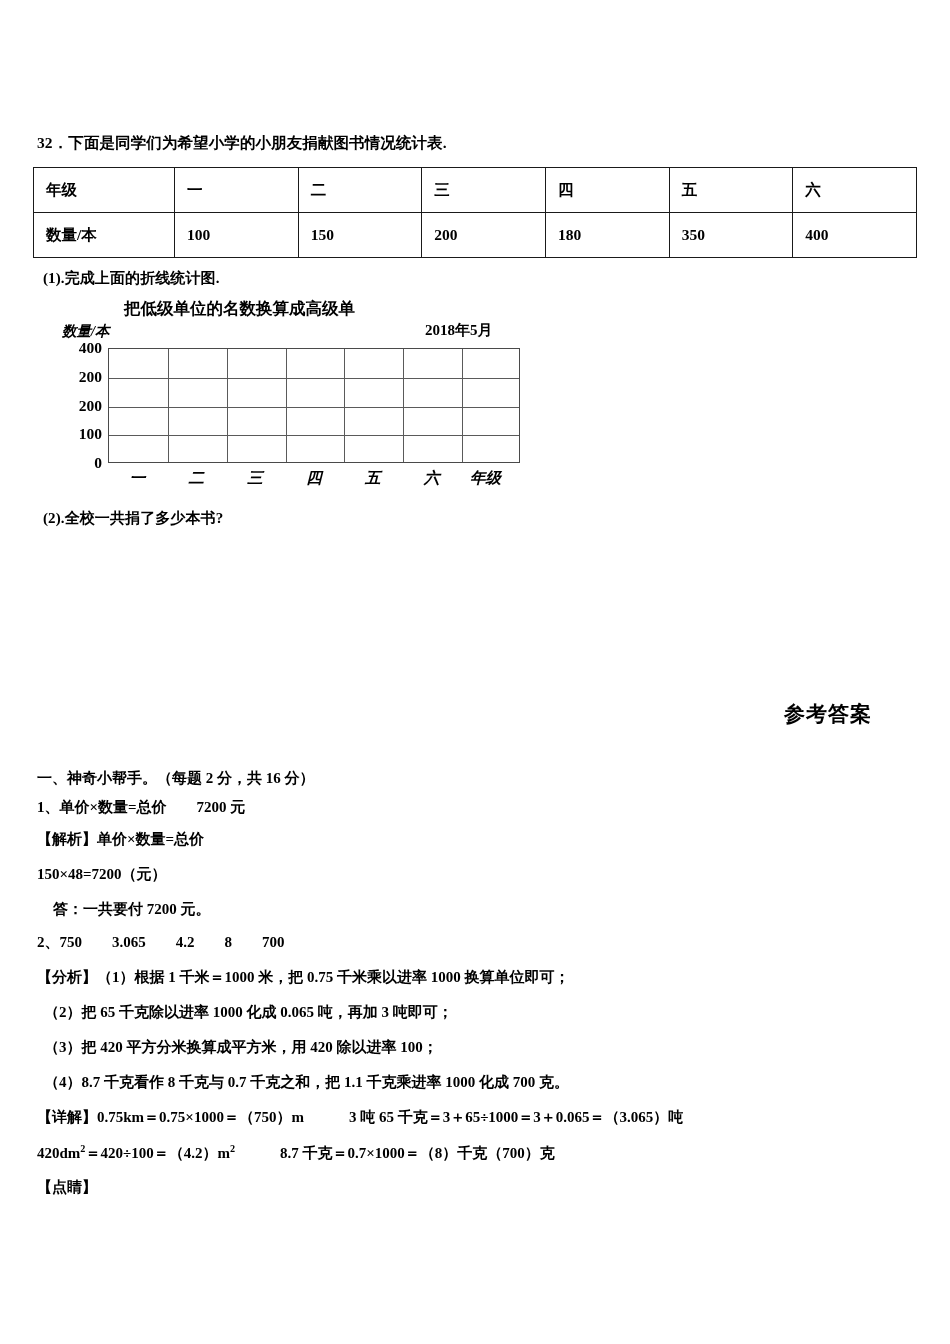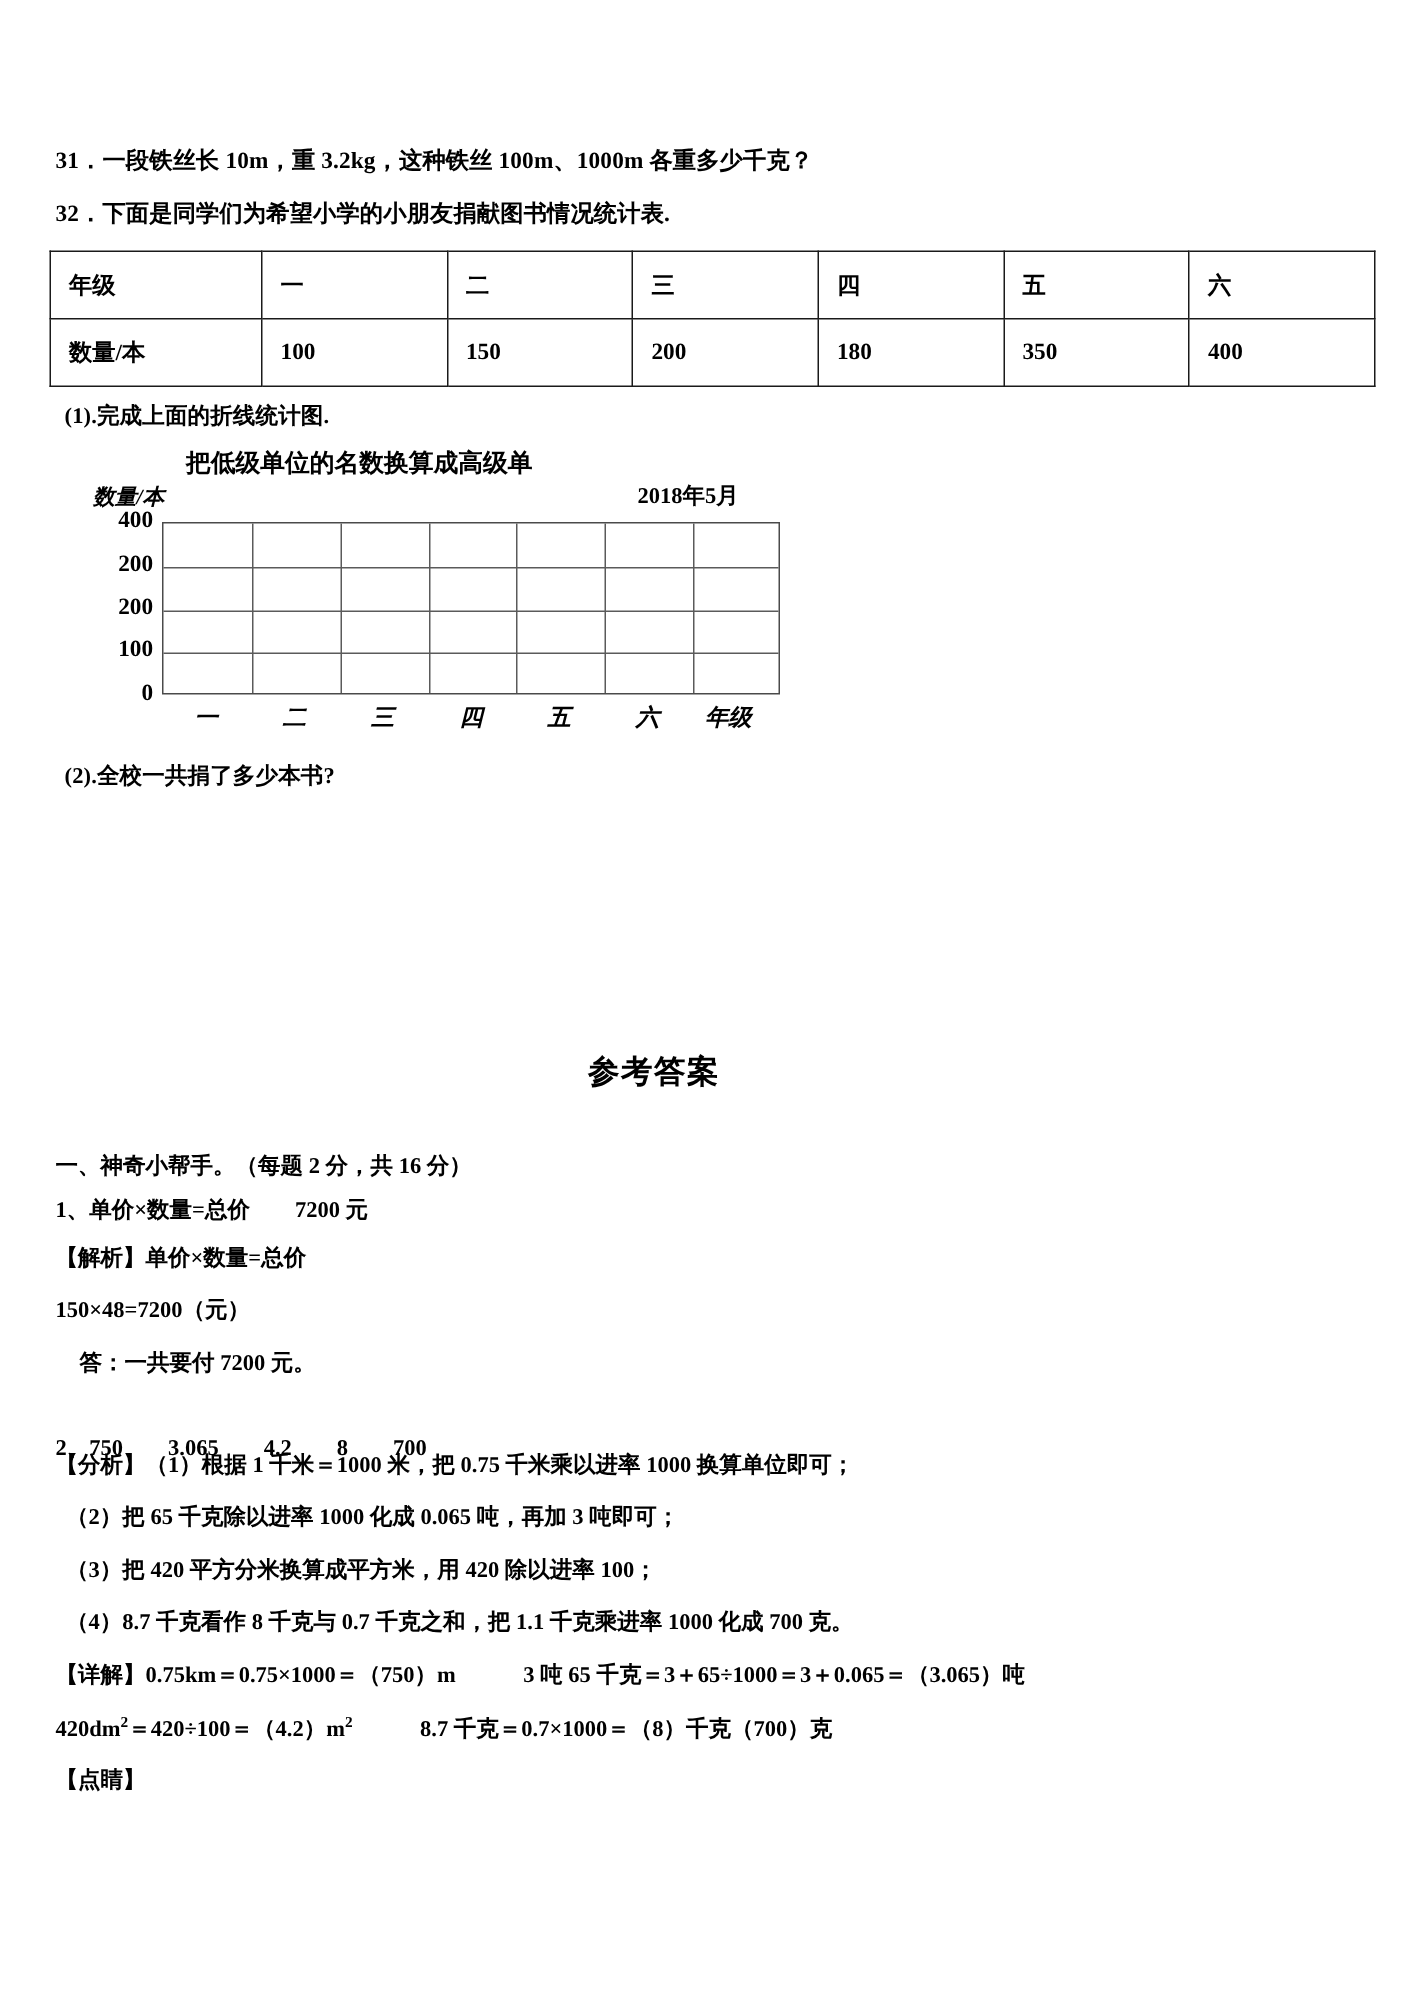--- a/index.html
+++ b/index.html
@@ -147,34 +147,33 @@
     font-style: italic;
     font-family: "Liberation Serif", "DejaVu Serif", serif;
   }
 
   
   .answers-heading {
     position: absolute;
     left: 0;
     top: 700px;
     width: 872px;
-    text-align: center;
+    text-align: right;
     font-size: 21px;
     font-weight: bold;
     font-family: "Liberation Sans", "DejaVu Sans", sans-serif;
     letter-spacing: 1px;
   }
   sup { font-size: 0.68em; vertical-align: super; }
 </style>
 </head>
 <body>
 
 <div class="page">
 
-  <div class="q-line" style="left:37px; top:99px;">31．一段铁丝长 10m，重 3.2kg，这种铁丝 100m、1000m 各重多少千克？</div>
 
   <div class="q-line" style="left:37px; top:134px;">32．下面是同学们为希望小学的小朋友捐献图书情况统计表.</div>
 
   <table class="stat-table">
     <tbody>
         <tr>
       <td class="head-cell">年级</td>
       <td>一</td>
       <td>二</td>
       <td>三</td>
@@ -231,21 +230,21 @@
 
   <div class="q-line" style="left:43px; top:509px; font-size:15px;">(2).全校一共捐了多少本书?</div>
 
   <div class="answers-heading">参考答案</div>
 
   <div class="ans-line" style="left:37px; top:769px;">一、神奇小帮手。（每题 2 分，共 16 分）</div>
   <div class="ans-line" style="left:37px; top:798px;">1、单价×数量=总价　　7200 元</div>
   <div class="ans-line" style="left:37px; top:830px;">【解析】单价×数量=总价</div>
   <div class="ans-line" style="left:37px; top:865px;">150×48=7200（元）</div>
   <div class="ans-line" style="left:53px; top:900px;">答：一共要付 7200 元。</div>
-  <div class="ans-line" style="left:37px; top:933px;margin-top:24px;">2、750　　3.065　　4.2　　8　　700</div>
+  <div class="ans-line" style="left:37px; top:933px;">2、750　　3.065　　4.2　　8　　700</div>
   <div class="ans-line" style="left:37px; top:968px;">【分析】（1）根据 1 千米＝1000 米，把 0.75 千米乘以进率 1000 换算单位即可；</div>
   <div class="ans-line" style="left:44px; top:1003px;">（2）把 65 千克除以进率 1000 化成 0.065 吨，再加 3 吨即可；</div>
   <div class="ans-line" style="left:44px; top:1038px;">（3）把 420 平方分米换算成平方米，用 420 除以进率 100；</div>
   <div class="ans-line" style="left:44px; top:1073px;">（4）8.7 千克看作 8 千克与 0.7 千克之和，把 1.1 千克乘进率 1000 化成 700 克。</div>
 
   <div class="ans-line" style="left:37px; top:1108px;">
     <span>【详解】0.75km＝0.75×1000＝（750）m</span><span>　　　</span><span>3 吨 65 千克＝3＋65÷1000＝3＋0.065＝（3.065）吨</span>
   </div>
 
   <div class="ans-line" style="left:37px; top:1143px;">

